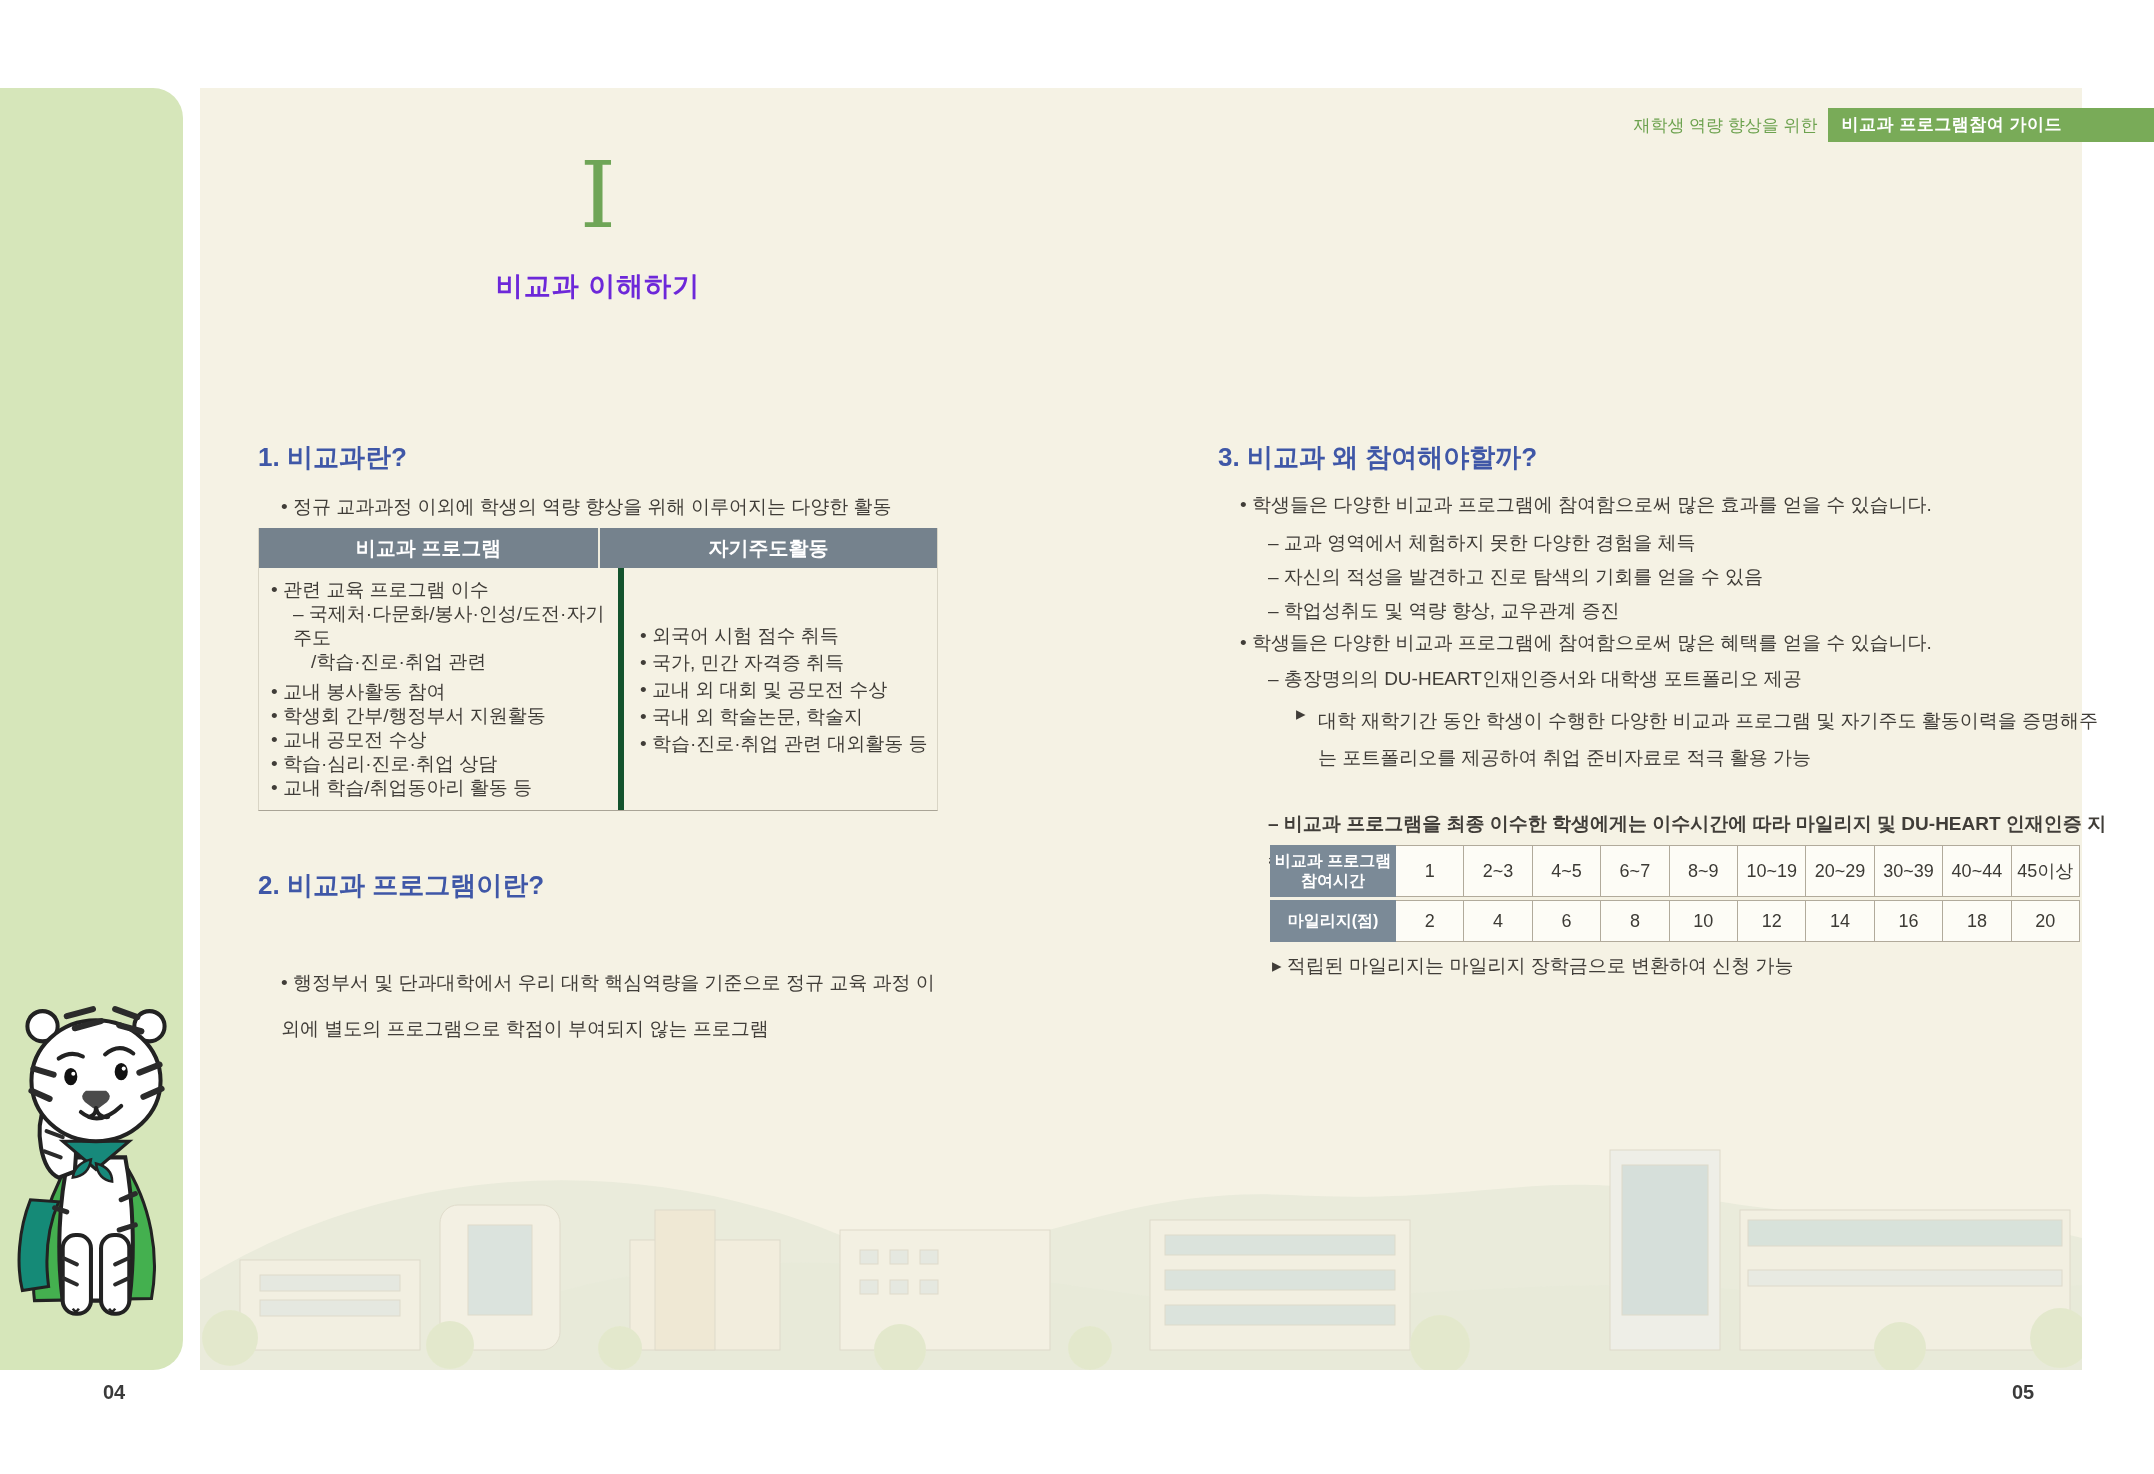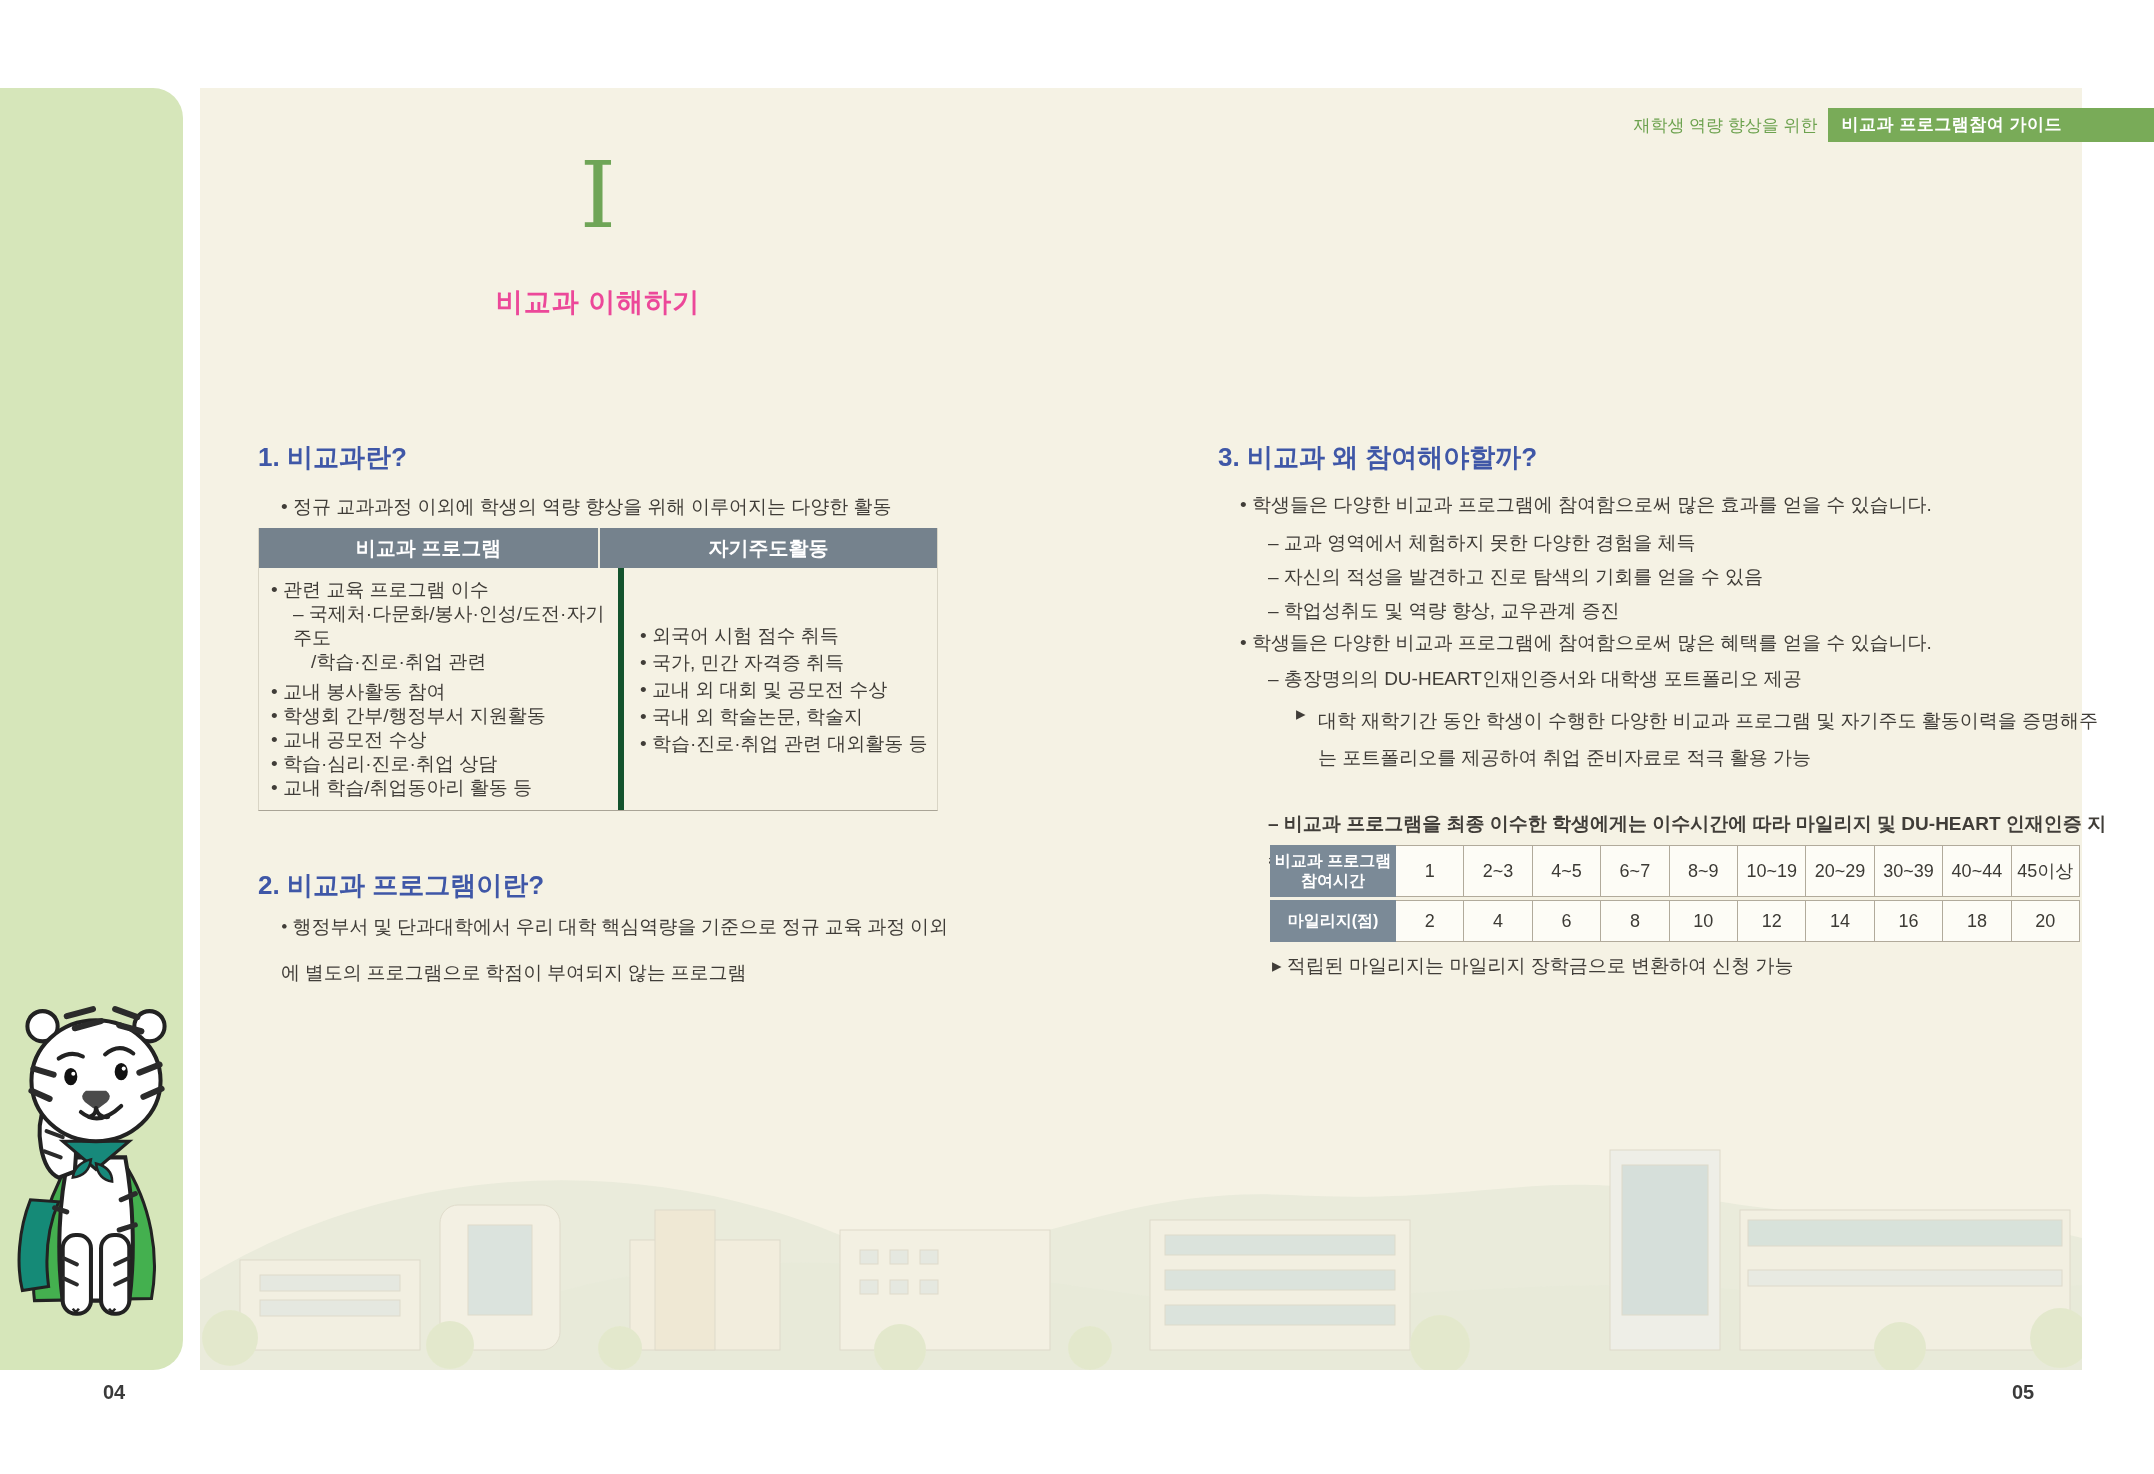--- a/index.html
+++ b/index.html
@@ -11,21 +11,21 @@
   .panel{position:absolute;left:200px;top:88px;width:1882px;height:1282px;background:#f5f2e4;}
   .campus{position:absolute;left:0;bottom:0;width:1882px;height:260px;opacity:.5;}
 
   .header-row{position:absolute;top:108px;right:0;display:flex;align-items:center;}
   .header-prefix{color:#6da24f;font-weight:normal;font-size:17px;margin-right:10px;}
   .badge{background:#79ab58;color:#fff;font-weight:bold;font-size:17px;
          padding:5px 92px 6px 14px;letter-spacing:.5px;}
 
   .chapter{position:absolute;left:398px;top:150px;width:400px;text-align:center;}
   .numeral{font-family:"DejaVu Serif","Liberation Serif",serif;font-size:92px;line-height:1;color:#6fa557;}
-  .chapter-title{margin-top:42px;font-size:27px;font-weight:bold;color:#ec4899;letter-spacing:1px;}
+  .chapter-title{margin-top:26px;font-size:27px;font-weight:bold;color:#6d28d9;letter-spacing:1px;}
 
   .h-blue{position:absolute;font-size:26px;font-weight:bold;color:#3f57a7;}
   .line{font-size:19px;color:#403d38;}
   .b::before{content:"\2022\00a0";color:#403d38;}
   .dash::before{content:"\2013\00a0";}
   .arrow::before{content:"\25b8\00a0";}
 
   
   #s1-head{left:258px;top:440px;}
   #s1-bullet{position:absolute;left:281px;top:494px;}
@@ -40,21 +40,21 @@
   .t1-td{font-size:19px;line-height:24px;}
   .t1-td.c1{width:339px;border-right:6px solid #14532d;padding:10px 8px 10px 12px;}
   .t1-td.c2{flex:1;display:flex;flex-direction:column;justify-content:center;padding:10px 8px 10px 16px;line-height:27px;}
   .t1 .sub1{padding-left:22px;}
   .t1 .sub1::before{content:"\2013\00a0";}
   .t1 .sub2{padding-left:40px;}
   .t1 .gap{margin-top:6px;}
 
   
   #s2-head{left:258px;top:868px;}
-  #s2-bullet{position:absolute;left:281px;top:904px;width:672px;line-height:2.4;font-family:Liberation Serif, serif;}
+  #s2-bullet{position:absolute;left:281px;top:960px;width:672px;line-height:2.4;}
 
   
   #s3-head{left:1218px;top:440px;}
   #g1{position:absolute;left:1240px;top:492px;width:850px;}
   #g1 .b{margin-bottom:12px;}
   #g1 .dash{padding-left:28px;margin-bottom:8px;line-height:26px;}
   #g2{position:absolute;left:1240px;top:630px;width:852px;}
   #g2 .b{margin-bottom:10px;}
   #g2 .dash{padding-left:28px;line-height:26px;}
   #g2 .arrow-wrap{display:flex;padding-left:56px;margin-top:10px;width:806px;}

